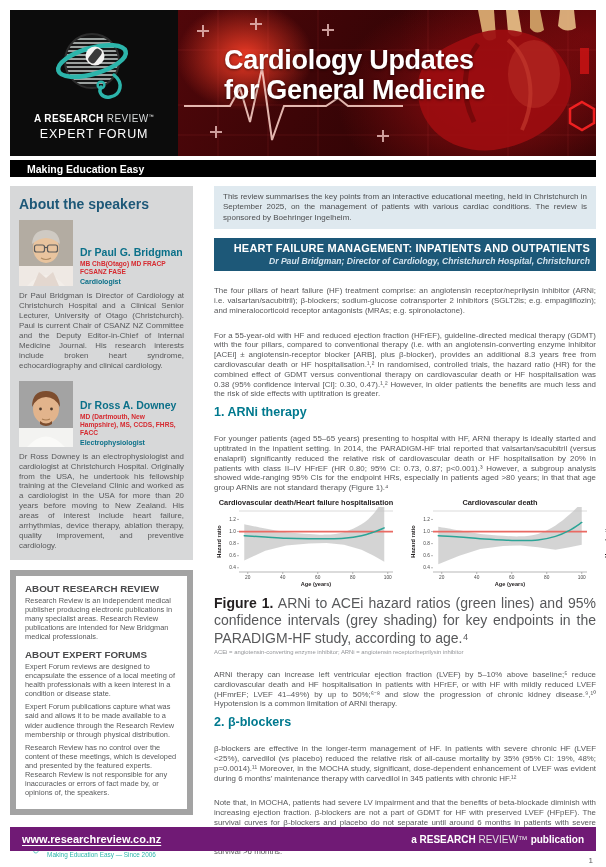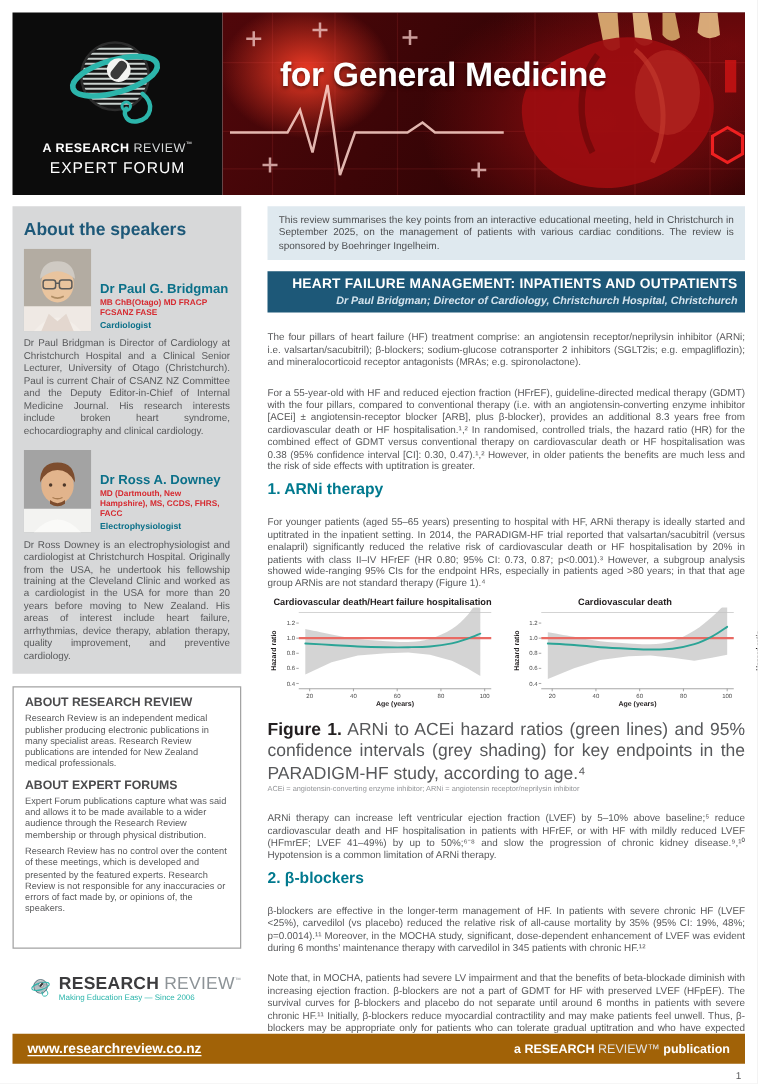--- a/index.html
+++ b/index.html
@@ -40,21 +40,21 @@
   .speakers-heading{color:#1d5878;font-size:14px;font-weight:bold;margin:2px 0 8px;}
   .speaker-head{display:flex;align-items:flex-end;gap:7px;}
   .speaker-photo{width:54px;height:66px;flex:none;display:block;}
   .speaker-id{padding-bottom:1px;}
   .speaker-name{color:#0b7089;font-size:10.5px;font-weight:bold;white-space:nowrap;}
   .speaker-creds{color:#d62a30;font-size:6.6px;font-weight:bold;line-height:1.2;margin-top:2px;}
   .speaker-role{color:#0b7089;font-size:7px;font-weight:bold;margin-top:2px;}
   .speaker-bio{font-size:7.9px;line-height:1.26;color:#58595b;text-align:justify;margin-top:5px;}
   .spk2{margin-top:10px;}
 
-  .about-box{border:1px solid #a3a3a3;background:#fff;margin-top:10px;padding:7px 9px 23px;}
+  .about-box{border:6px solid #a3a3a3;background:#fff;margin-top:10px;padding:7px 9px 8px;}
   .about-h{font-size:9.8px;font-weight:bold;color:#4b4b4d;margin:0 0 2px;}
   .about-h2{margin-top:8px;}
   .about-p{font-size:7.4px;line-height:1.22;color:#58595b;margin:0 0 4px;}
 
   .rr-logo-row{display:flex;align-items:center;gap:5px;margin:11px 0 0 14px;}
   .rr-logo-text .brand{font-size:14px;letter-spacing:.2px;white-space:nowrap;}
   .rr-logo-text .brand .b{font-weight:bold;color:#3c3c3e;}
   .rr-logo-text .brand .l{color:#8d9397;}
   .rr-logo-text .tm{font-size:5px;vertical-align:super;color:#8d9397;}
   .rr-tagline{font-size:6.4px;color:#2cb5ab;margin-top:1px;}
@@ -71,21 +71,21 @@
 
   .figure-grid{display:grid;grid-template-columns:1fr 1fr 1fr 1fr;column-gap:10px;row-gap:2px;
                margin-top:3px;}
   .chart-cell{}
   .chart-title{font-size:7.4px;font-weight:bold;color:#231f20;text-align:center;margin-bottom:0;}
   .fig-caption{font-size:14px;line-height:1.24;color:#57585a;text-align:justify;margin-top:4px;}
   .fig-caption .b{font-weight:bold;color:#231f20;}
   .fig-footnote{font-size:5.9px;color:#939598;margin:2px 0 5px;}
 
   
-  .footer-bar{position:absolute;left:10px;right:10px;bottom:16px;height:24px;background:#a16207;
+  .footer-bar{position:absolute;left:10px;right:10px;bottom:16px;height:24px;background:#701a75;
               color:#fff;display:flex;align-items:center;justify-content:space-between;
               padding:0 12px;}
   .footer-url{font-size:11px;font-weight:bold;color:#fff;text-decoration:underline;
               text-underline-offset:2px;}
   .footer-pub{font-size:10px;}
   .footer-pub .b{font-weight:bold;}
   .footer-pub .l{font-weight:normal;color:#e4e4e4;}
   .page-num{position:absolute;right:13px;bottom:2px;font-size:8px;color:#58595b;}
 </style>
 </head>
@@ -155,25 +155,29 @@
             <path d="M25 15 v12 M19 21 h12"></path>
               <path d="M78 8 v12 M72 14 h12"></path>
             <path d="M150 14 v12 M144 20 h12"></path>
               <path d="M38 116 v12 M32 122 h12"></path>
             <path d="M205 120 v12 M199 126 h12"></path>
           </g>
           <polygon points="404,92 416,99 416,113 404,120 392,113 392,99" fill="none" stroke="#ff2424" stroke-width="2.5" opacity=".9"></polygon>
           <rect x="402" y="38" width="9" height="26" fill="#cf1414" opacity=".8"></rect>
         </svg>
         <div class="hero-title">
+          <div>Cardiology Updates</div>
           <div>for General Medicine</div>
         </div>
       </div>
     </div>
 
+    <div class="edu-bar">
+      <span>Making Education Easy</span>
+    </div>
 
     <div class="cols">
 
       <div class="sidebar">
         <div class="speakers-box">
           <div class="speakers-heading">About the speakers</div>
 
           <div>
             <div class="speaker-head">
               <svg class="speaker-photo" viewBox="0 0 54 66">
@@ -215,22 +219,23 @@
                 <div class="speaker-creds">MD (Dartmouth, New Hampshire), MS, CCDS, FHRS, FACC</div>
                 <div class="speaker-role">Electrophysiologist</div>
               </div>
             </div>
             <div class="speaker-bio">Dr Ross Downey is an electrophysiologist and cardiologist at Christchurch Hospital. Originally from the USA, he undertook his fellowship training at the Cleveland Clinic and worked as a cardiologist in the USA for more than 20 years before moving to New Zealand. His areas of interest include heart failure, arrhythmias, device therapy, ablation therapy, quality improvement, and preventive cardiology.</div>
           </div>
         </div>
 
         <div class="about-box">
           <div class="about-h">ABOUT RESEARCH REVIEW</div>
-          <p class="about-p">Research Review is an independent medical publisher producing electronic publications in many specialist areas. Research Review publications are intended for New Zealand medical professionals.</p>
+          <p class="about-p">Research Review is an independent medical publisher producing electronic publications in many specialist areas. Research Review publications are intended for New Bridgman medical professionals.</p>
           <div class="about-h about-h2">ABOUT EXPERT FORUMS</div>
+          <p class="about-p">Expert Forum reviews are designed to encapsulate the essence of a local meeting of health professionals with a keen interest in a condition or disease state.</p>
           <p class="about-p">Expert Forum publications capture what was said and allows it to be made available to a wider audience through the Research Review membership or through physical distribution.</p>
           <p class="about-p">Research Review has no control over the content of these meetings, which is developed and presented by the featured experts. Research Review is not responsible for any inaccuracies or errors of fact made by, or opinions of, the speakers.</p>
         </div>
 
         <div class="rr-logo-row">
           <svg width="40" height="40" viewBox="0 0 60 60">
             <defs>
                 <clipPath id="lgc2">
                   <circle cx="28" cy="27" r="17"></circle>
                 </clipPath>

